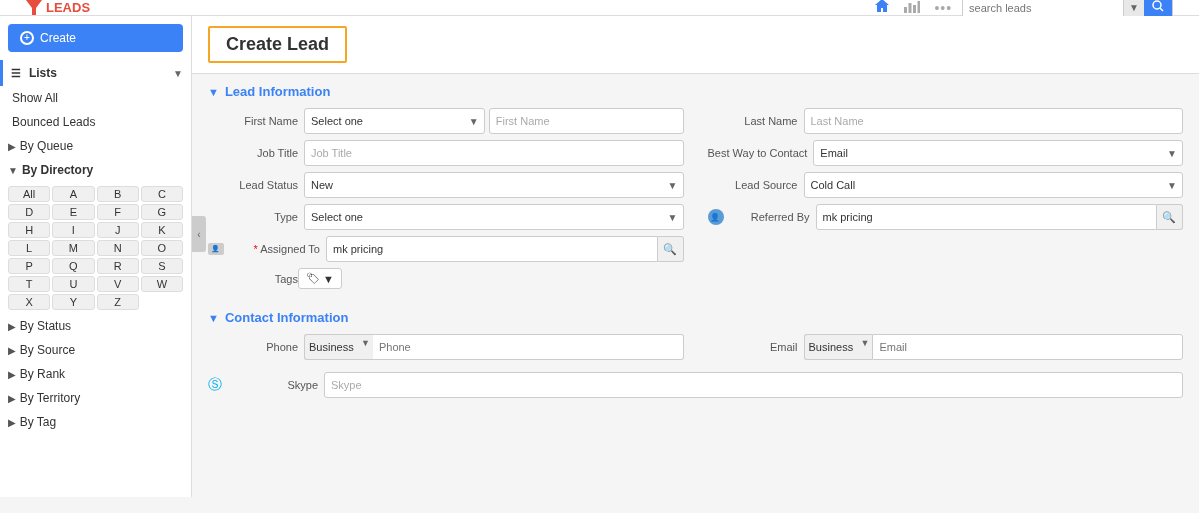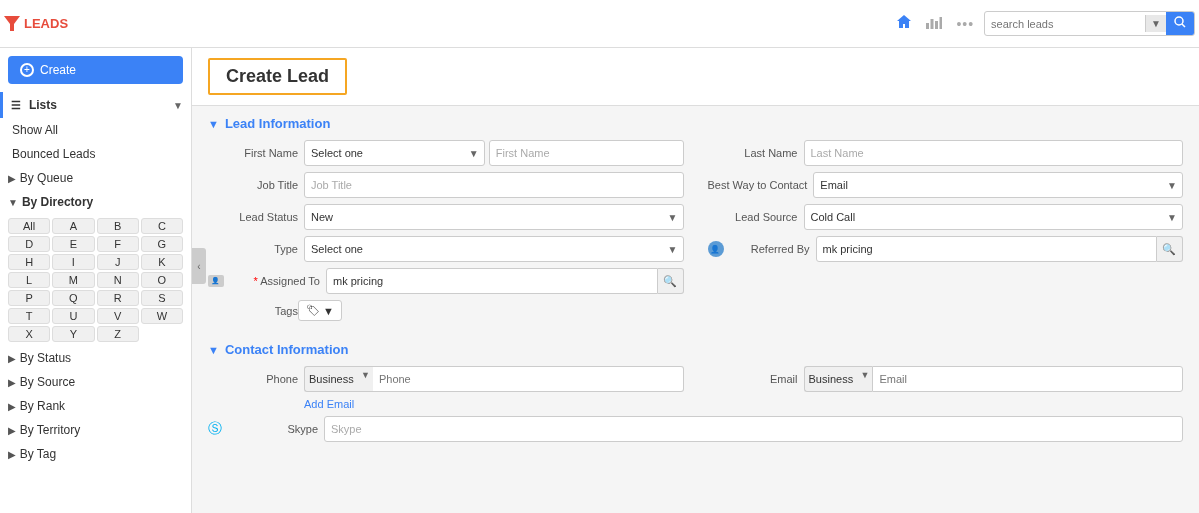--- a/index.html
+++ b/index.html
@@ -4,22 +4,22 @@
   <style>
     * { box-sizing: border-box; margin: 0; padding: 0; }
     body { font-family: Arial, sans-serif; font-size: 12px; background: #f5f5f5; color: #333; }
 
     
     .top-nav {
       display: flex;
       align-items: center;
       background: #fff;
       border-bottom: 1px solid #ddd;
-      height: 48px;
-      padding: 0 4px;
+      height: 16px;
+      padding: 0 26px;
       gap: 8px;
     }
     .top-nav .brand {
       display: flex;
       align-items: center;
       gap: 4px;
       font-weight: bold;
       font-size: 13px;
       color: #e74c3c;
       text-transform: uppercase;
@@ -788,24 +788,20 @@
                 <span class="arrow">▼</span>
               </div>
               <input class="email-input" type="text" placeholder="Email" style="">
             </div>
           </div>
         </div>
       </div>
 
       <div class="form-row">
         <div class="form-row-split">
-          <div class="form-group">
-            <label class="form-label"></label>
-            <a class="add-link">Add Email</a>
-          </div>
         </div>
       </div>
 
       <div class="form-row">
         <div class="form-row-split">
           <div class="form-group">
             <span class="skype-icon">Ⓢ</span>
             <label class="form-label">Skype</label>
             <input class="form-control" type="text" placeholder="Skype" style="">
           </div>

